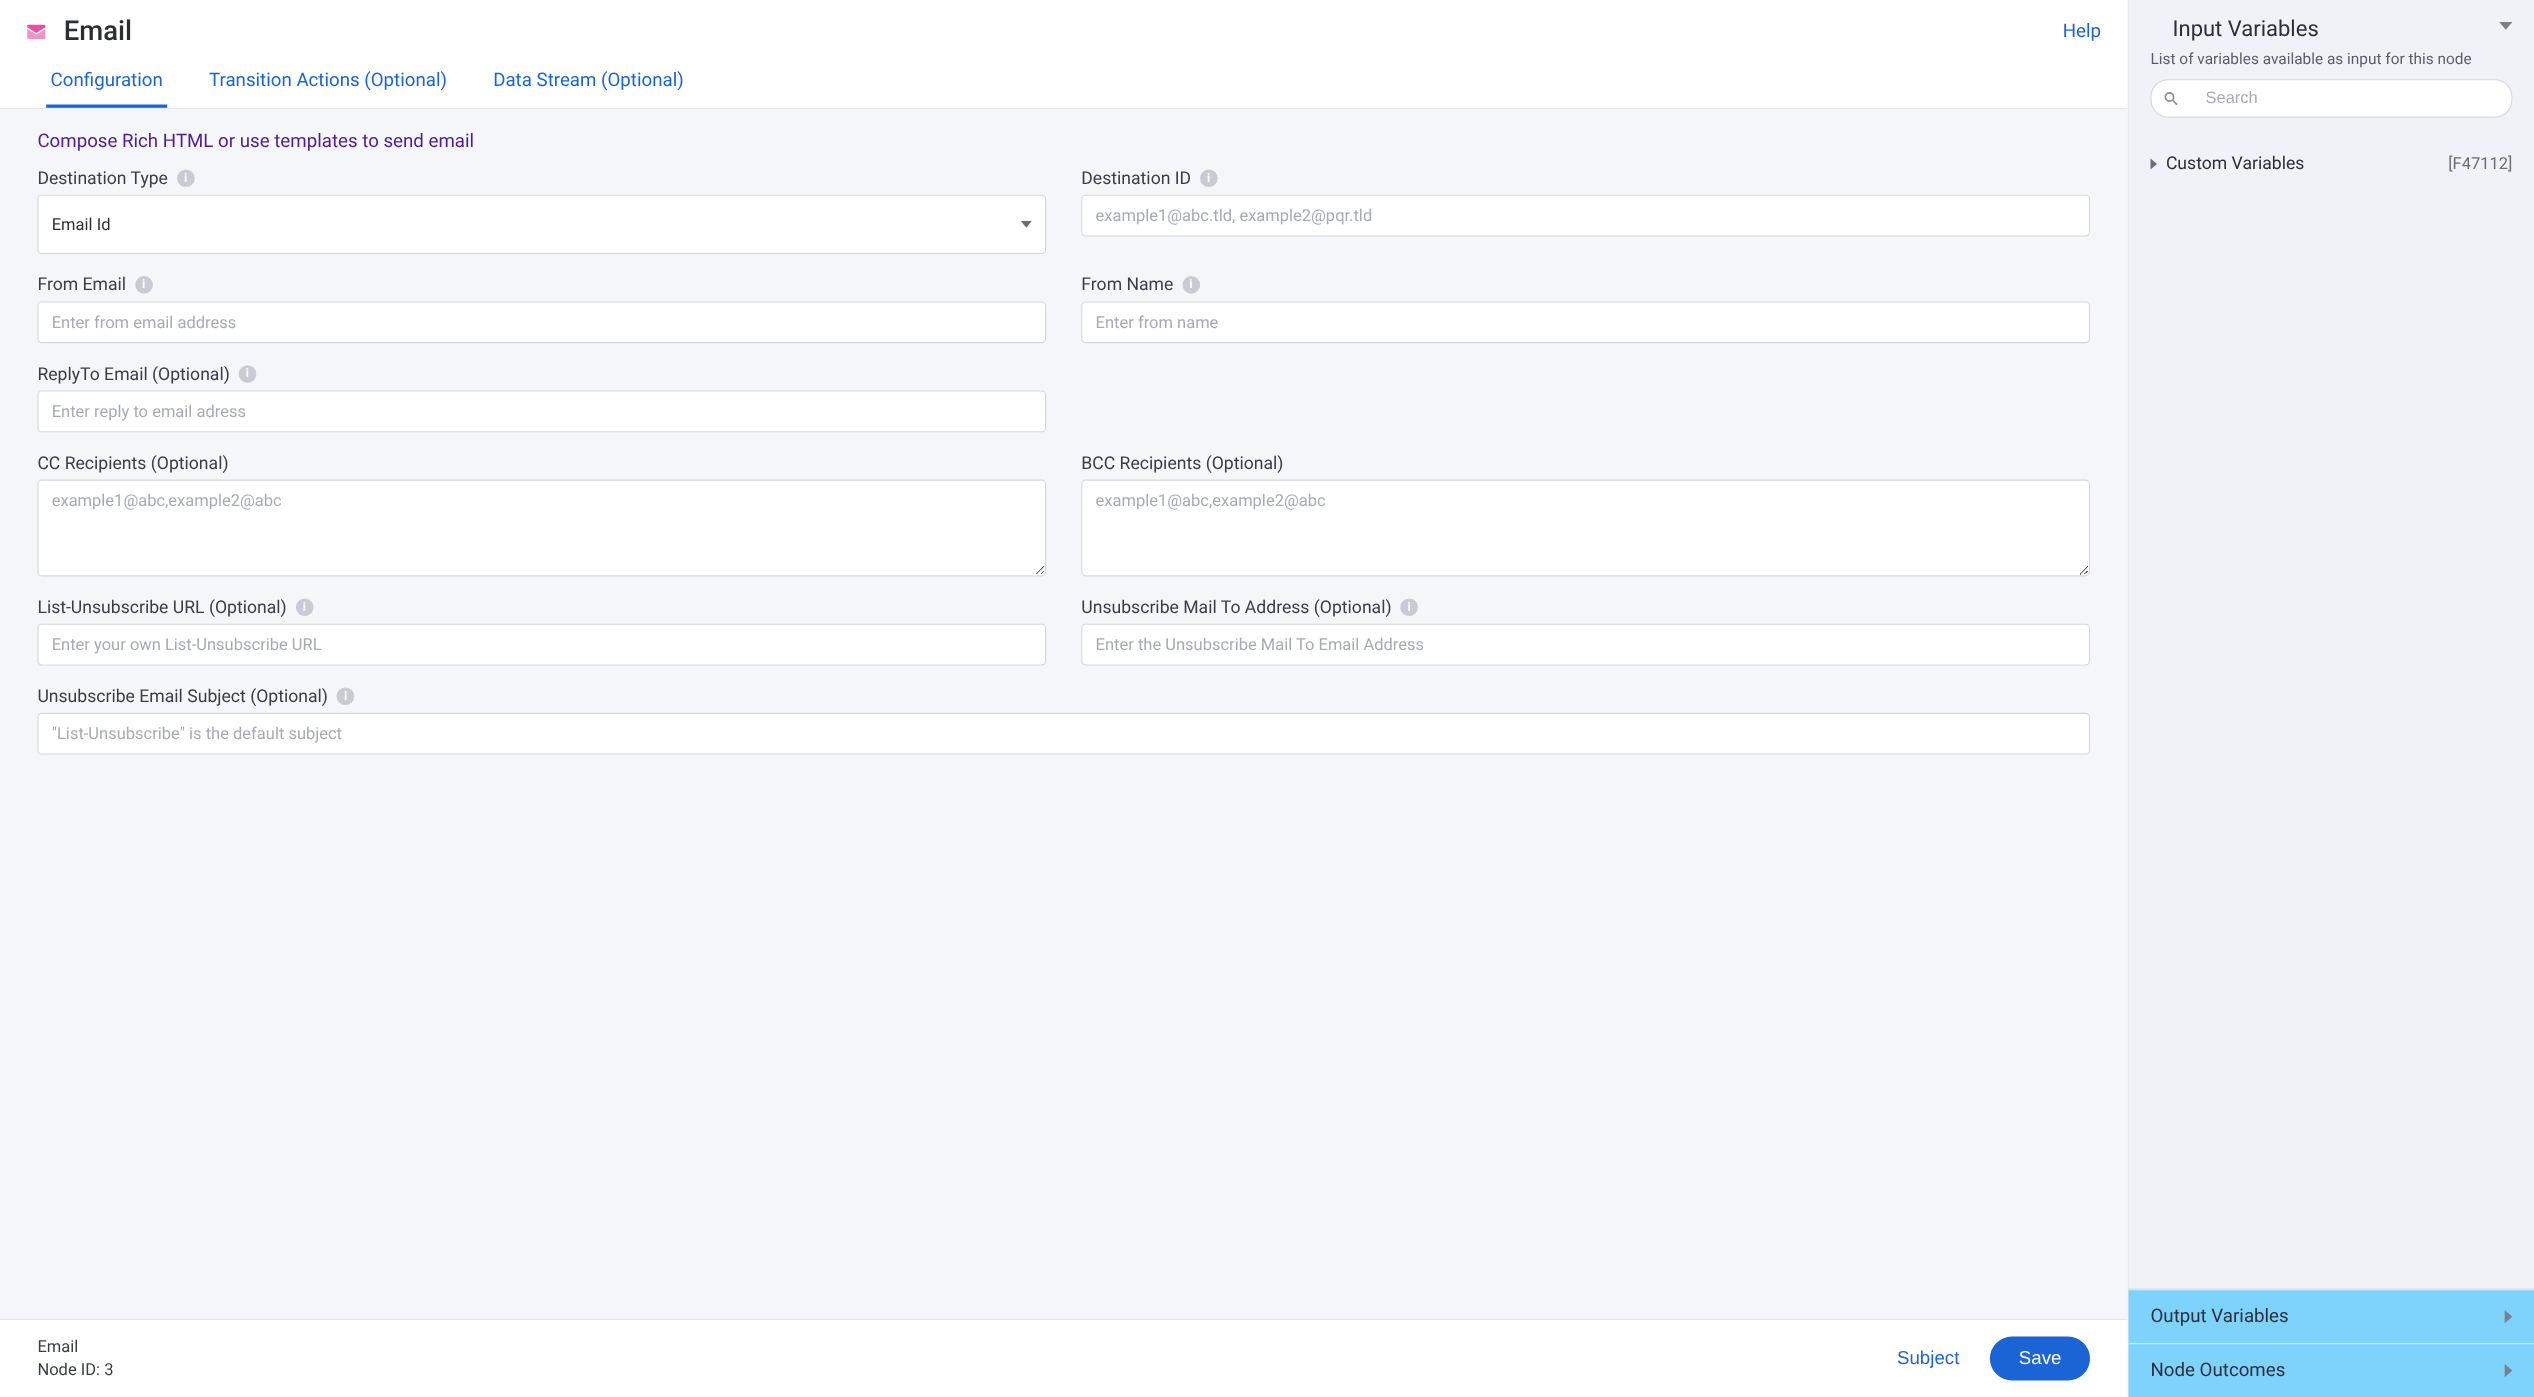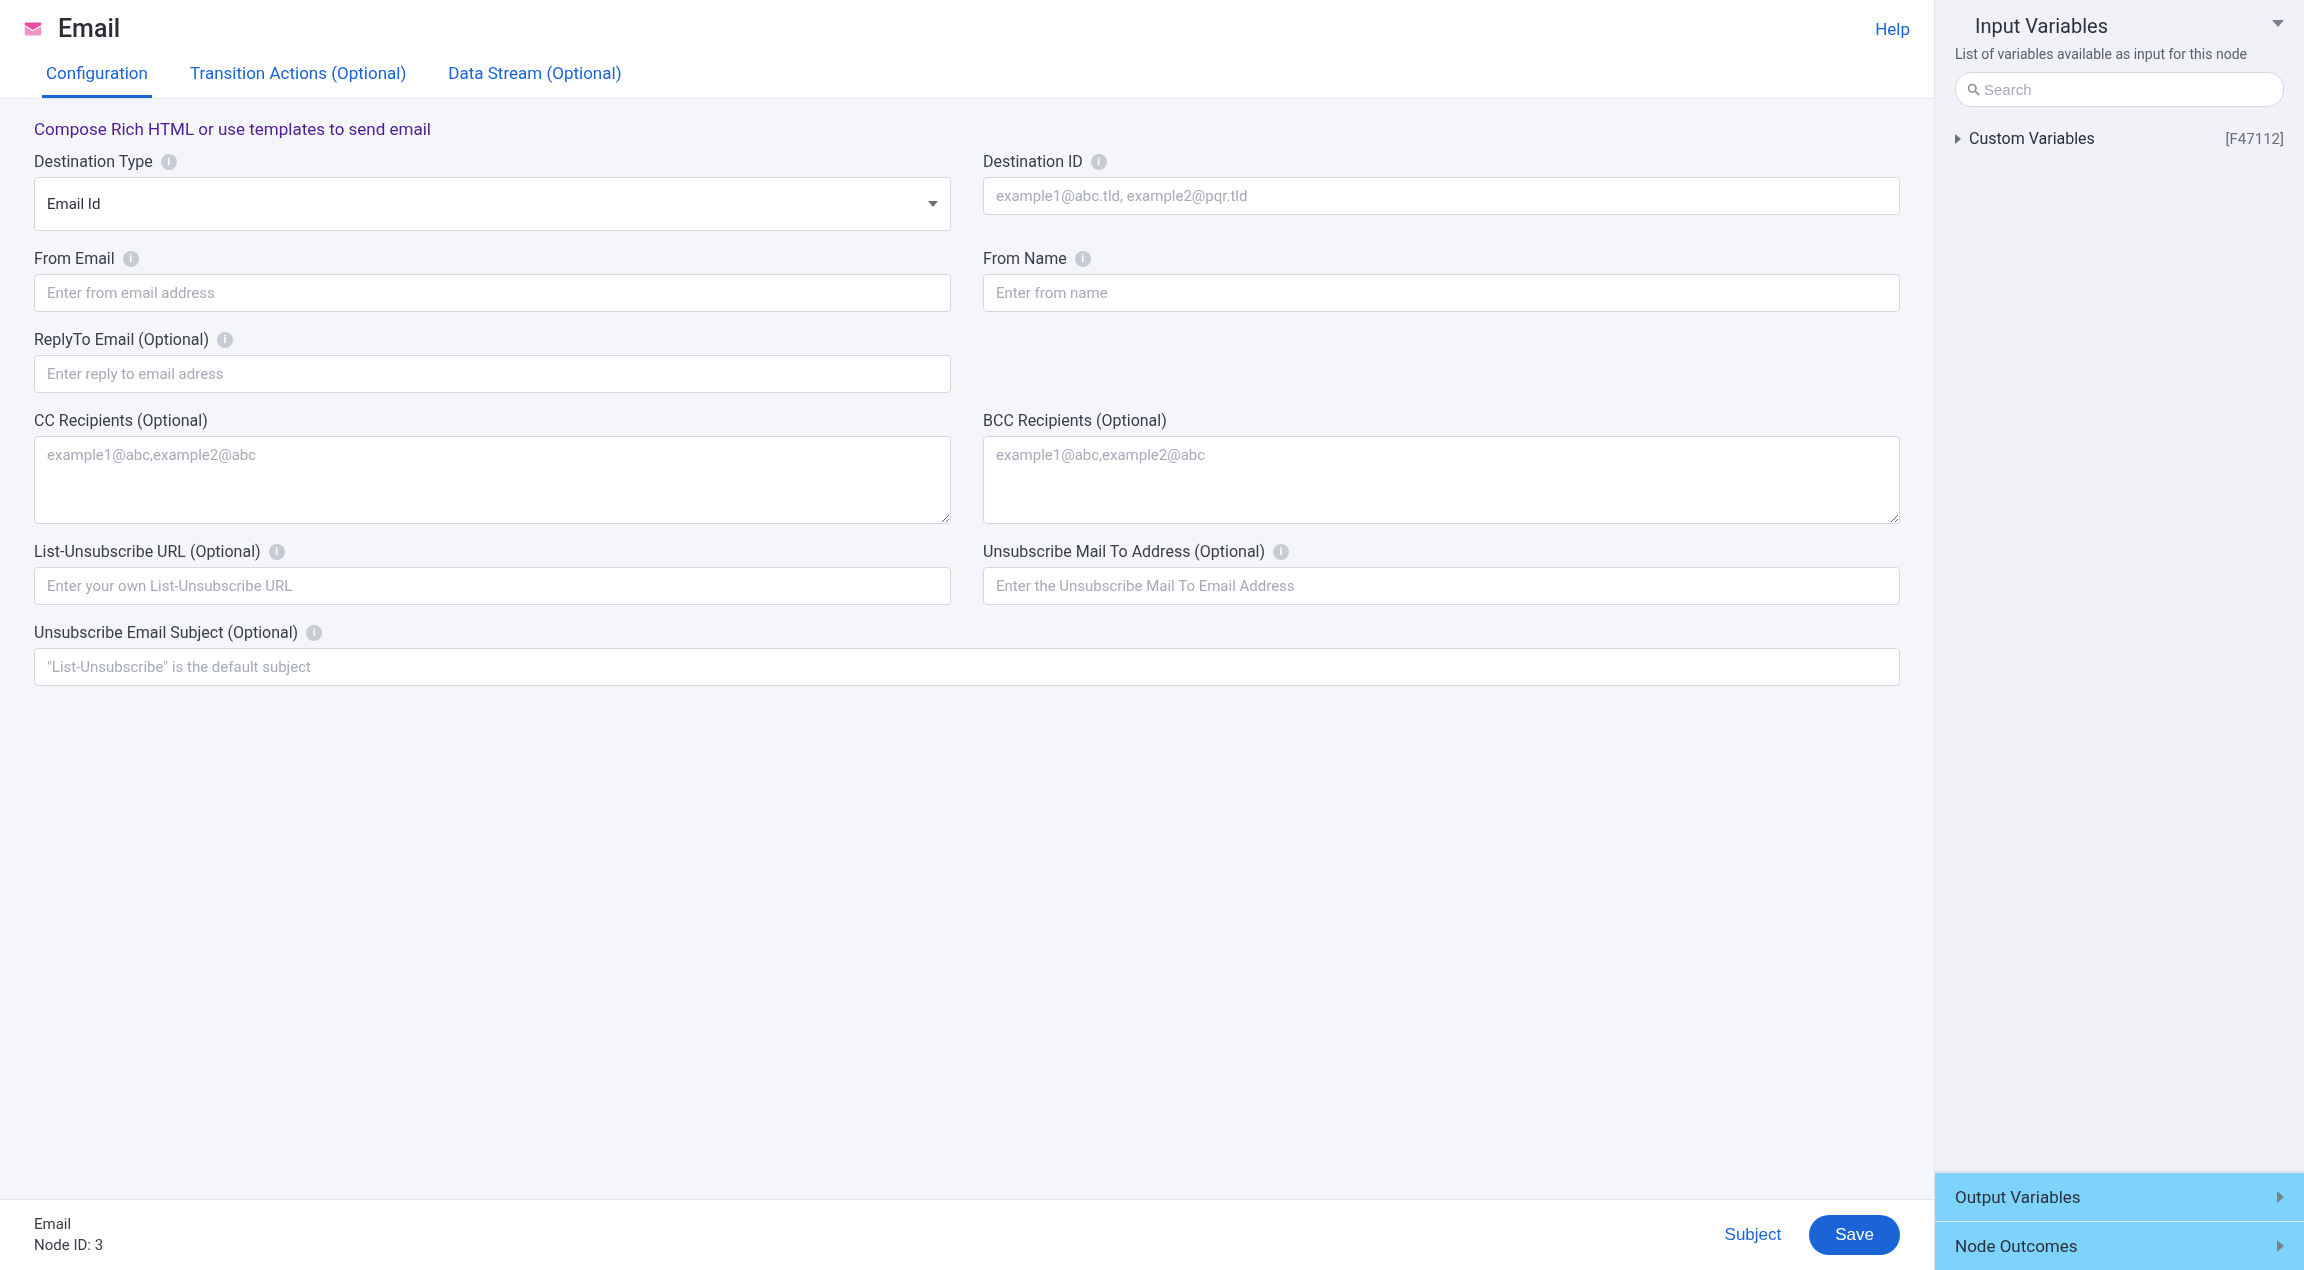--- a/index.html
+++ b/index.html
@@ -186,26 +186,26 @@
     width: 0; height: 0;
     border-top: 6px solid transparent;
     border-bottom: 6px solid transparent;
     border-left: 7px solid #7d808c;
     cursor: pointer;
   }
   .panel-body { padding: 0 20px 16px 20px; flex: 1; }
   .search-wrap {
     display: flex;
     align-items: center;
-    gap: 3px;
+    gap: 24px;
     border: 1px solid #d4d7e0;
     border-radius: 16px;
     background: #fff;
     padding: 8px 10px;
-    margin-bottom: 16px;
+    margin-bottom: 26px;
   }
   .search-wrap input {
     border: none; outline: none; flex: 1;
     font-size: 15px; background: transparent;
   }
   .search-wrap input::placeholder { color: #a7abb8; }
   .search-icon { width: 15px; height: 15px; color: #8a8d98; }
   .var-group {
     display: flex;
     align-items: center;

